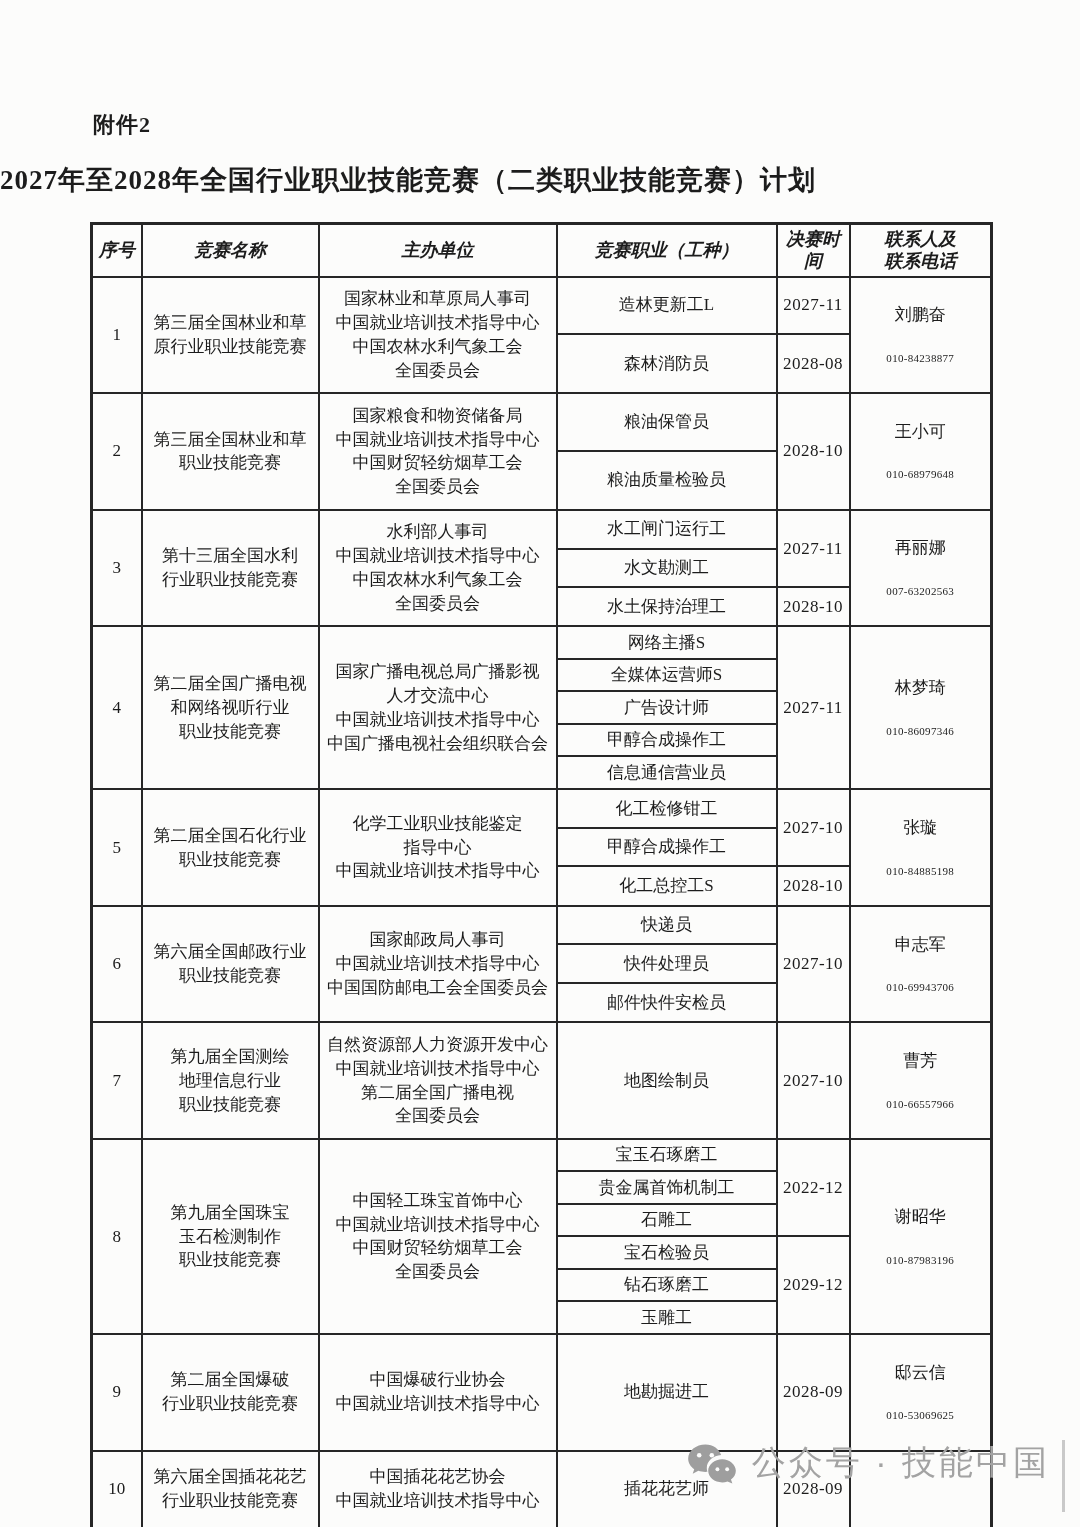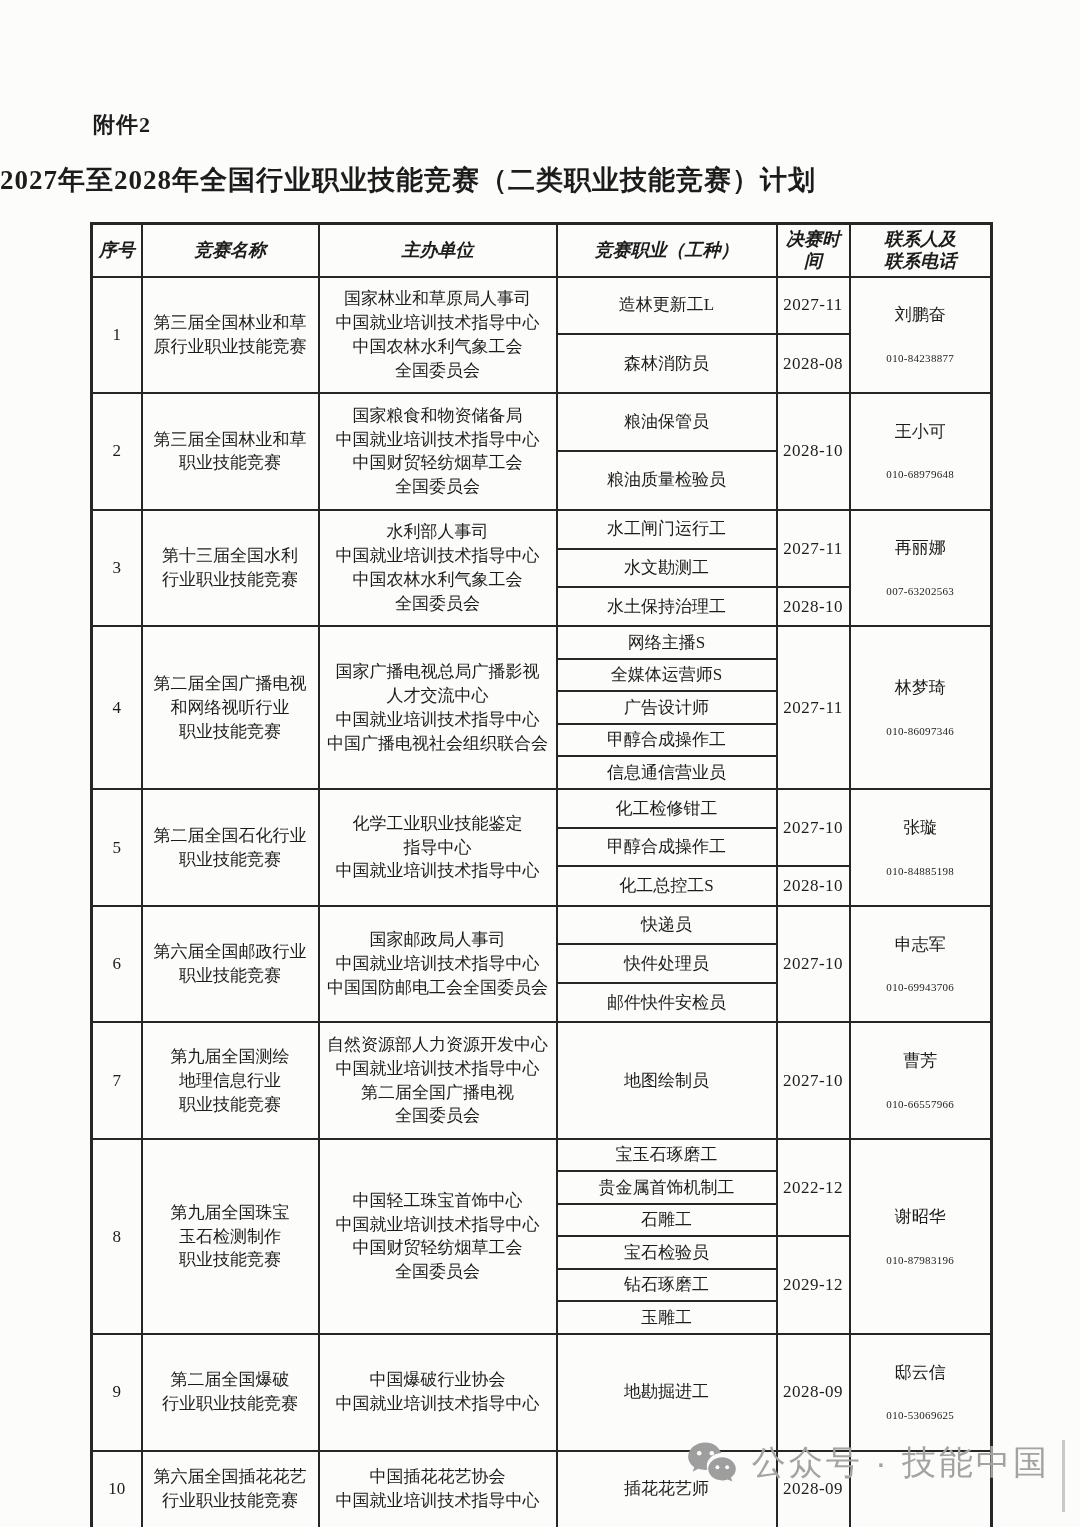--- a/index.html
+++ b/index.html
@@ -39,21 +39,21 @@
   .rh34{height:34px} .rh33{height:33px} .rh32{height:32px}
   .rh110{height:110px} .rh60{height:60px}
   td.time { font-size:18px; letter-spacing:0.5px;border-radius:23px; }
   td.contact { font-size:17px; }
   td.contact .phone { font-size:11px; letter-spacing:0.3px; }
   .footer {
     position:absolute; left:0; top:1432px; width:1080px; height:75px;
   }
   .wm {
     position:absolute; right:30px; top:8px;
-    display:flex; align-items:flex-start; gap:14px;
+    display:flex; align-items:flex-end; gap:14px;
     color:#a3a3a3;
   }
   .wm-text { font-size:34px; letter-spacing:3px; font-family:"Liberation Sans","DejaVu Sans",sans-serif; }
   .wm-icon { width:52px; height:44px; }
   .edge-line {
     position:absolute; left:1062px; top:1440px;
     width:3px; height:72px; background:#c9c9c9;
   }
 </style>
 </head>

